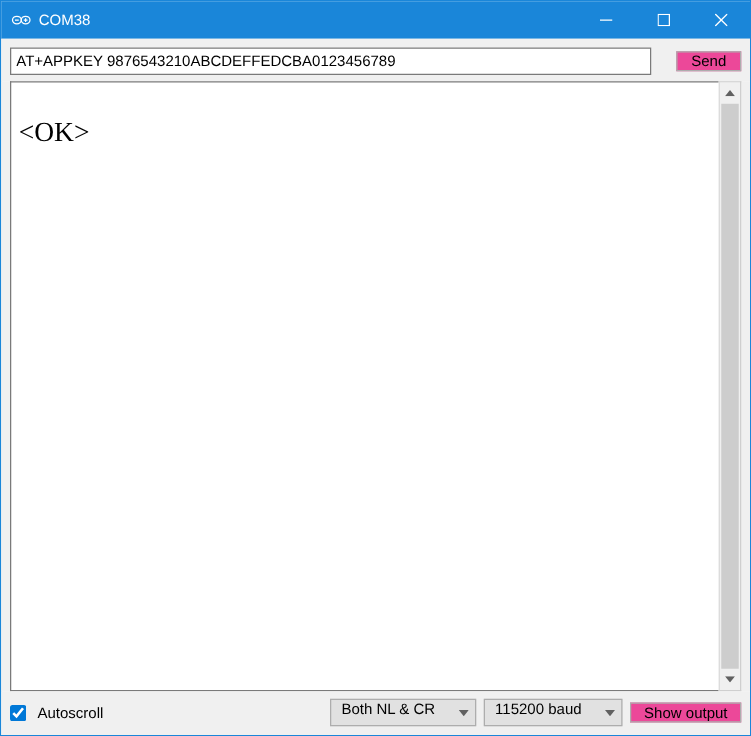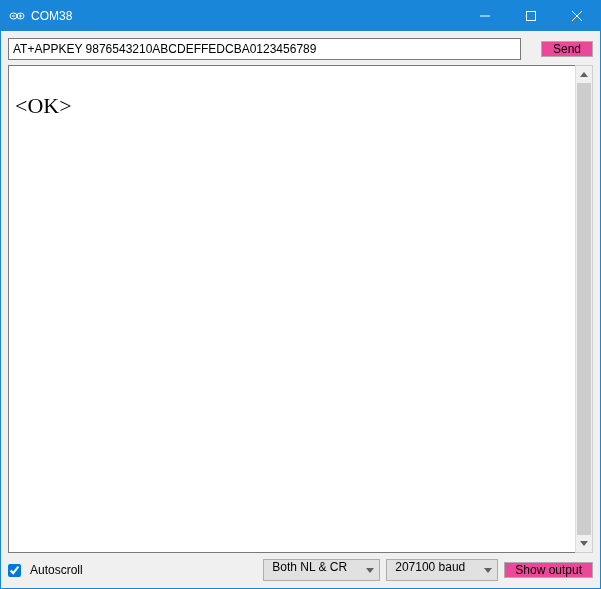--- a/index.html
+++ b/index.html
@@ -159,21 +159,21 @@
     <span class="grow"></span>
     <div class="combo">
       <span>Both NL &amp; CR</span>
       <span class="arrow">
         <svg width="8" height="5" viewBox="0 0 8 5">
             <path d="M0 0 L4 5 L8 0 Z"></path>
           </svg>
       </span>
     </div>
     <div class="combo">
-      <span>207100 baud</span>
+      <span>115200 baud</span>
       <span class="arrow">
         <svg width="8" height="5" viewBox="0 0 8 5">
             <path d="M0 0 L4 5 L8 0 Z"></path>
           </svg>
       </span>
     </div>
     <button class="btn clear-btn">Show output</button>
   </div>
 
 </div>

